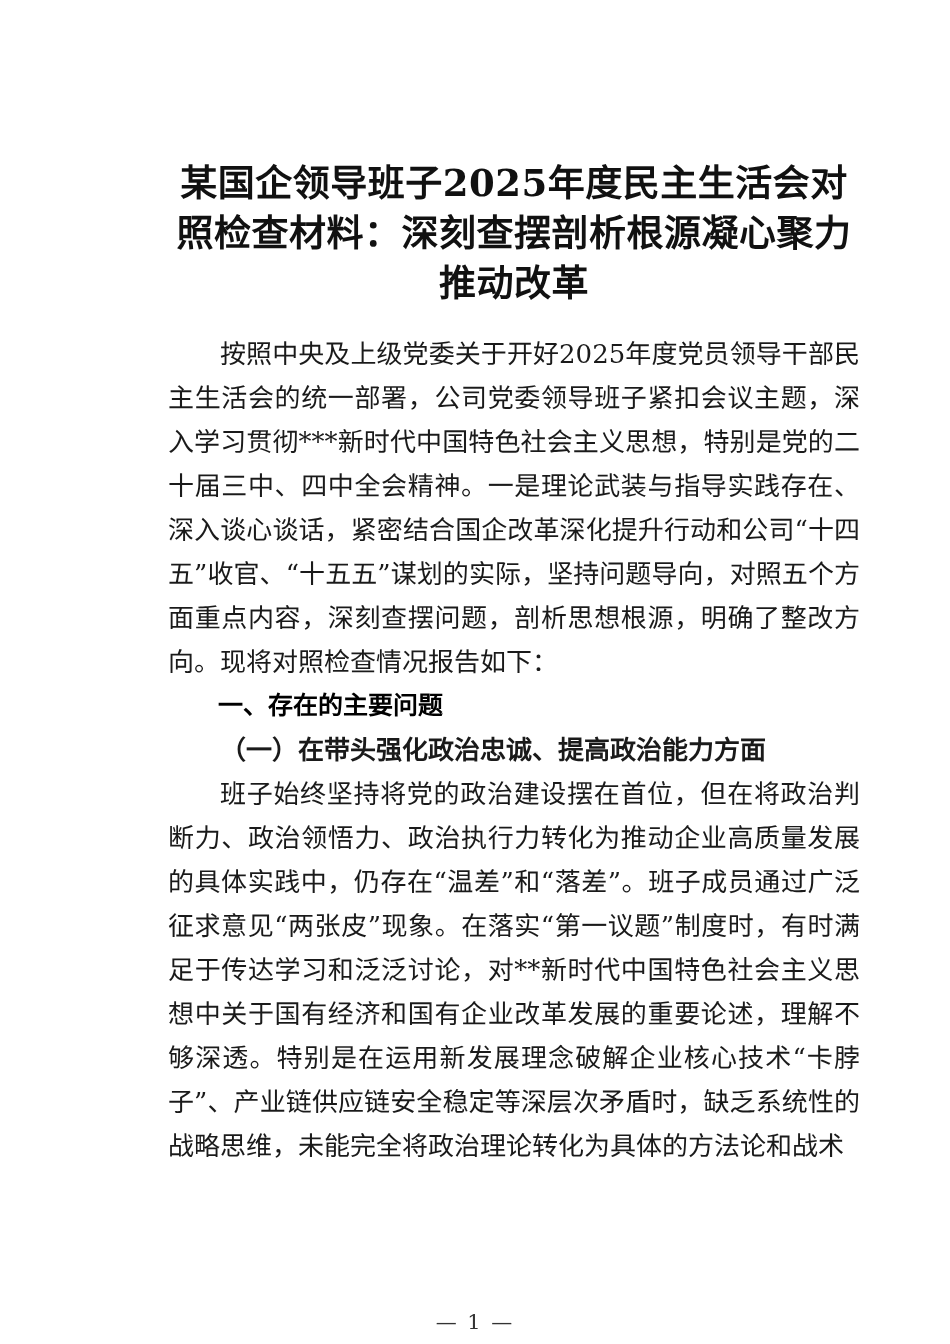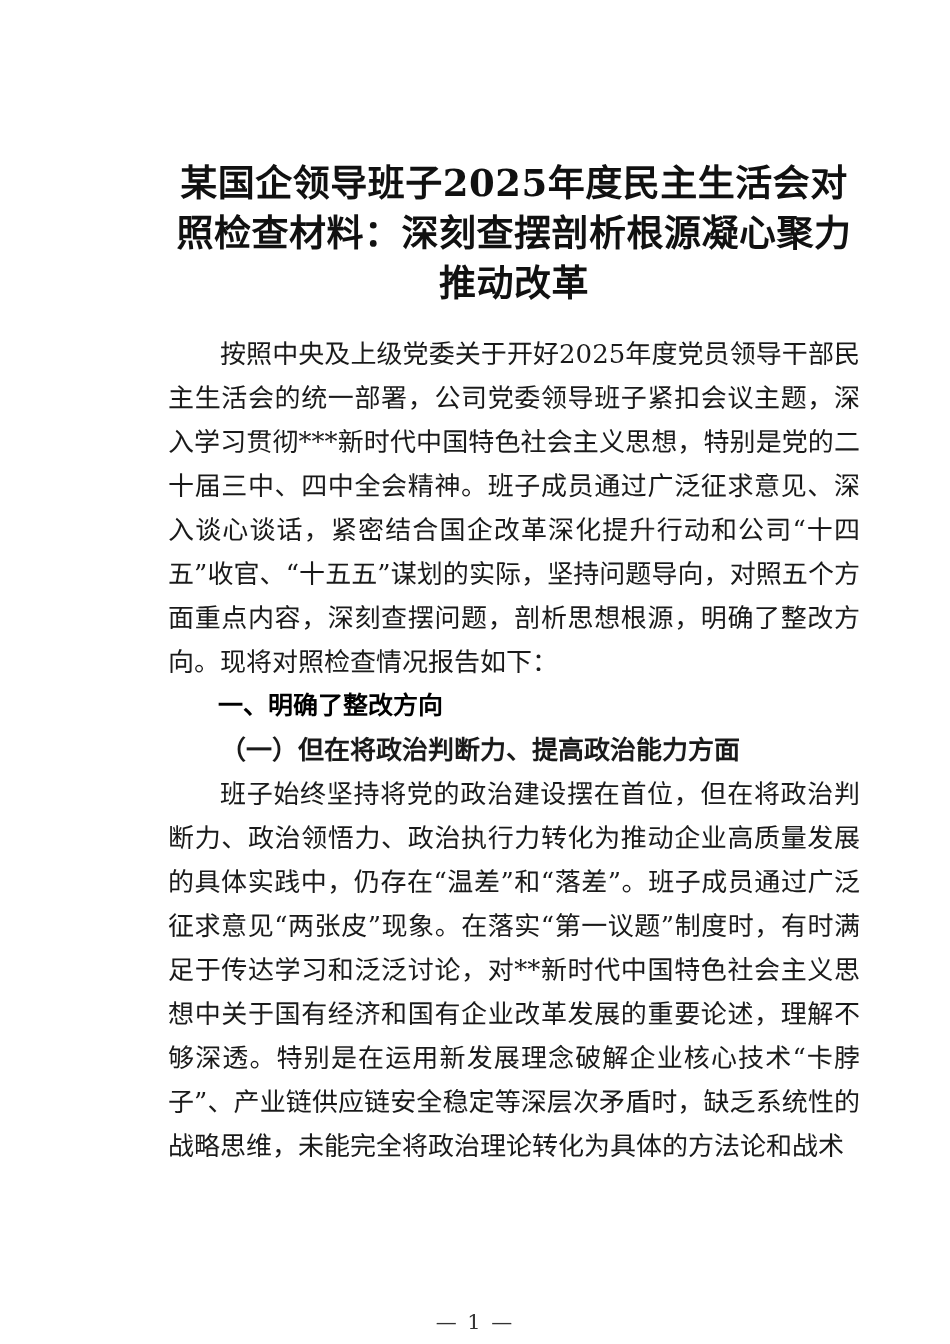--- a/index.html
+++ b/index.html
@@ -105,25 +105,25 @@
 </style>
 </head>
 <body>
 
 <div id="page">
 
   <div id="content">
 
     <h1 class="doc-title">某国企领导班子2025年度民主生活会对照检查材料：深刻查摆剖析根源凝心聚力推动改革</h1>
 
-    <p class="para para-first">按照中央及上级党委关于开好2025年度党员领导干部民主生活会的统一部署，公司党委领导班子紧扣会议主题，深入学习贯彻***新时代中国特色社会主义思想，特别是党的二十届三中、四中全会精神。班子成员通过广泛征求意见、深入谈心谈话，紧密结合国企改革深化提升行动和公司“十四五”收官、“十五五”谋划的实际，坚持问题导向，对照五个方面重点内容，深刻查摆问题，剖析思想根源，明确了整改方向。现将对照检查情况报告如下：</p>
+    <p class="para para-first">按照中央及上级党委关于开好2025年度党员领导干部民主生活会的统一部署，公司党委领导班子紧扣会议主题，深入学习贯彻***新时代中国特色社会主义思想，特别是党的二十届三中、四中全会精神。一是理论武装与指导实践存在、深入谈心谈话，紧密结合国企改革深化提升行动和公司“十四五”收官、“十五五”谋划的实际，坚持问题导向，对照五个方面重点内容，深刻查摆问题，剖析思想根源，明确了整改方向。现将对照检查情况报告如下：</p>
 
-    <h2 class="h1-cn">一、明确了整改方向</h2>
+    <h2 class="h1-cn">一、存在的主要问题</h2>
 
-    <h3 class="h2-cn">（一）但在将政治判断力、提高政治能力方面</h3>
+    <h3 class="h2-cn">（一）在带头强化政治忠诚、提高政治能力方面</h3>
 
     <p class="para">班子始终坚持将党的政治建设摆在首位，但在将政治判断力、政治领悟力、政治执行力转化为推动企业高质量发展的具体实践中，仍存在“温差”和“落差”。班子成员通过广泛征求意见“两张皮”现象。在落实“第一议题”制度时，有时满足于传达学习和泛泛讨论，对**新时代中国特色社会主义思想中关于国有经济和国有企业改革发展的重要论述，理解不够深透。特别是在运用新发展理念破解企业核心技术“卡脖子”、产业链供应链安全稳定等深层次矛盾时，缺乏系统性的战略思维，未能完全将政治理论转化为具体的方法论和战术</p>
 
   </div>
 
   <div class="page-footer">— 1 —</div>
 
 </div>
 
 </body></html>

